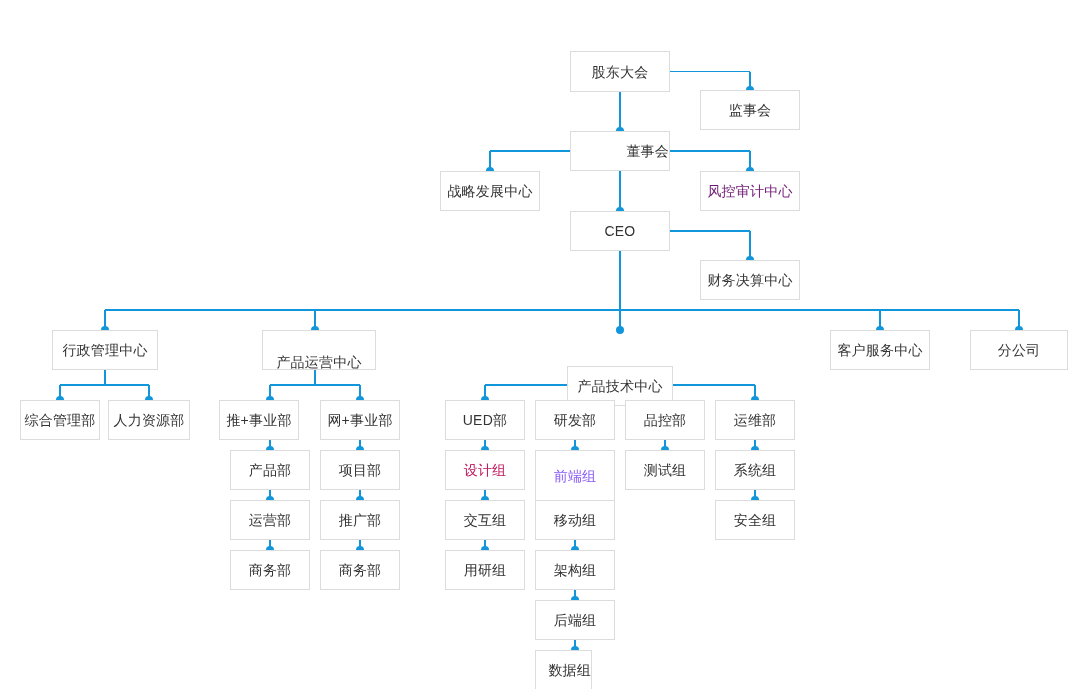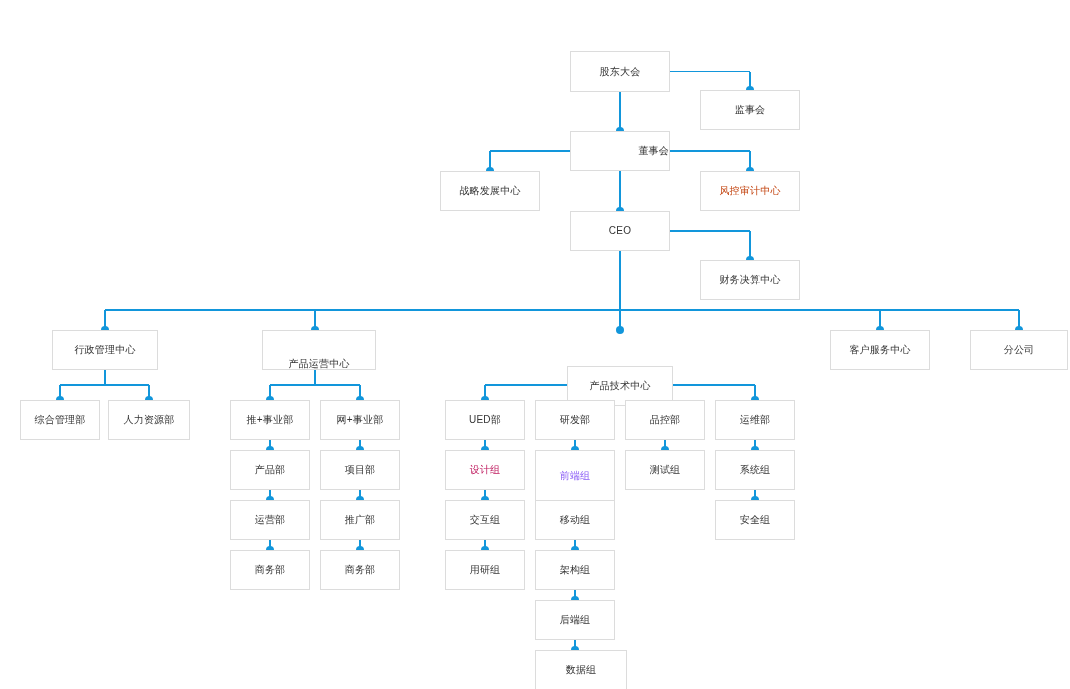--- a/index.html
+++ b/index.html
@@ -27,21 +27,21 @@
   }
   .node {
     position: absolute;
     box-sizing: border-box;
     border: 1px solid #dcdcdc;
     background: #ffffff;
     display: flex;
     align-items: center;
     justify-content: center;
     color: #333333;
-    font-size: 10px;
+    font-size: 14px;
     line-height: 1;
     letter-spacing: 0.2px;
     white-space: nowrap;
     z-index: 2;
   }
 </style>
 </head>
 <body>
 
 <div id="org-root">
@@ -137,21 +137,21 @@
       </div>
       <div class="node" style="left: 700px; top: 90px; width: 100px; height: 40px; border-color: rgb(220, 220, 220); background: rgb(255, 255, 255); color: rgb(51, 51, 51);">
         <span>监事会</span>
       </div>
       <div class="node" style="left: 570px; top: 131px; width: 100px; height: 40px; border-color: rgb(220, 220, 220); background: rgb(255, 255, 255); color: rgb(51, 51, 51); justify-content: flex-end;">
         <span>董事会</span>
       </div>
       <div class="node" style="left: 440px; top: 171px; width: 100px; height: 40px; border-color: rgb(220, 220, 220); background: rgb(255, 255, 255); color: rgb(51, 51, 51);">
         <span>战略发展中心</span>
       </div>
-      <div class="node" style="left: 700px; top: 171px; width: 100px; height: 40px; border-color: rgb(220, 220, 220); background: rgb(255, 255, 255); color: #c2410c;">
+      <div class="node" style="left: 700px; top: 171px; width: 100px; height: 40px; border-color: rgb(220, 220, 220); background: rgb(255, 255, 255); color: #701a75;">
         <span>风控审计中心</span>
       </div>
       <div class="node" style="left: 570px; top: 211px; width: 100px; height: 40px; border-color: rgb(220, 220, 220); background: rgb(255, 255, 255); color: rgb(51, 51, 51);">
         <span>CEO</span>
       </div>
       <div class="node" style="left: 700px; top: 260px; width: 100px; height: 40px; border-color: rgb(220, 220, 220); background: rgb(255, 255, 255); color: rgb(51, 51, 51);">
         <span>财务决算中心</span>
       </div>
       <div class="node" style="left: 52px; top: 330px; width: 106px; height: 40px; border-color: rgb(220, 220, 220); background: rgb(255, 255, 255); color: rgb(51, 51, 51);">
         <span>行政管理中心</span>
@@ -167,21 +167,21 @@
       </div>
       <div class="node" style="left: 970px; top: 330px; width: 98px; height: 40px; border-color: rgb(220, 220, 220); background: rgb(255, 255, 255); color: rgb(51, 51, 51);">
         <span>分公司</span>
       </div>
       <div class="node" style="left: 20px; top: 400px; width: 80px; height: 40px; border-color: rgb(220, 220, 220); background: rgb(255, 255, 255); color: rgb(51, 51, 51);">
         <span>综合管理部</span>
       </div>
       <div class="node" style="left: 108px; top: 400px; width: 82px; height: 40px; border-color: rgb(220, 220, 220); background: rgb(255, 255, 255); color: rgb(51, 51, 51);">
         <span>人力资源部</span>
       </div>
-      <div class="node" style="left: 230px; top: 400px; width: 80px; height: 40px; border-color: rgb(220, 220, 220); background: rgb(255, 255, 255); color: rgb(51, 51, 51);">
+      <div class="node" style="left: 219px; top: 400px; width: 80px; height: 40px; border-color: rgb(220, 220, 220); background: rgb(255, 255, 255); color: rgb(51, 51, 51);">
         <span>推+事业部</span>
       </div>
       <div class="node" style="left: 230px; top: 450px; width: 80px; height: 40px; border-color: rgb(220, 220, 220); background: rgb(255, 255, 255); color: rgb(51, 51, 51);">
         <span>产品部</span>
       </div>
       <div class="node" style="left: 230px; top: 500px; width: 80px; height: 40px; border-color: rgb(220, 220, 220); background: rgb(255, 255, 255); color: rgb(51, 51, 51);">
         <span>运营部</span>
       </div>
       <div class="node" style="left: 230px; top: 550px; width: 80px; height: 40px; border-color: rgb(220, 220, 220); background: rgb(255, 255, 255); color: rgb(51, 51, 51);">
         <span>商务部</span>
@@ -218,21 +218,21 @@
       </div>
       <div class="node" style="left: 535px; top: 500px; width: 80px; height: 40px; border-color: rgb(220, 220, 220); background: rgb(255, 255, 255); color: rgb(51, 51, 51);">
         <span>移动组</span>
       </div>
       <div class="node" style="left: 535px; top: 550px; width: 80px; height: 40px; border-color: rgb(220, 220, 220); background: rgb(255, 255, 255); color: rgb(51, 51, 51);">
         <span>架构组</span>
       </div>
       <div class="node" style="left: 535px; top: 600px; width: 80px; height: 40px; border-color: rgb(220, 220, 220); background: rgb(255, 255, 255); color: rgb(51, 51, 51);">
         <span>后端组</span>
       </div>
-      <div class="node" style="left: 535px; top: 650px; width: 92px; height: 40px; border-color: rgb(220, 220, 220); background: rgb(255, 255, 255); color: rgb(51, 51, 51);">
+      <div class="node" style="left: 535px; top: 650px; width: 57px; height: 40px; border-color: rgb(220, 220, 220); background: rgb(255, 255, 255); color: rgb(51, 51, 51); justify-content: flex-end;">
         <span>数据组</span>
       </div>
       <div class="node" style="left: 625px; top: 400px; width: 80px; height: 40px; border-color: rgb(220, 220, 220); background: rgb(255, 255, 255); color: rgb(51, 51, 51);">
         <span>品控部</span>
       </div>
       <div class="node" style="left: 625px; top: 450px; width: 80px; height: 40px; border-color: rgb(220, 220, 220); background: rgb(255, 255, 255); color: rgb(51, 51, 51);">
         <span>测试组</span>
       </div>
       <div class="node" style="left: 715px; top: 400px; width: 80px; height: 40px; border-color: rgb(220, 220, 220); background: rgb(255, 255, 255); color: rgb(51, 51, 51);">
         <span>运维部</span>

